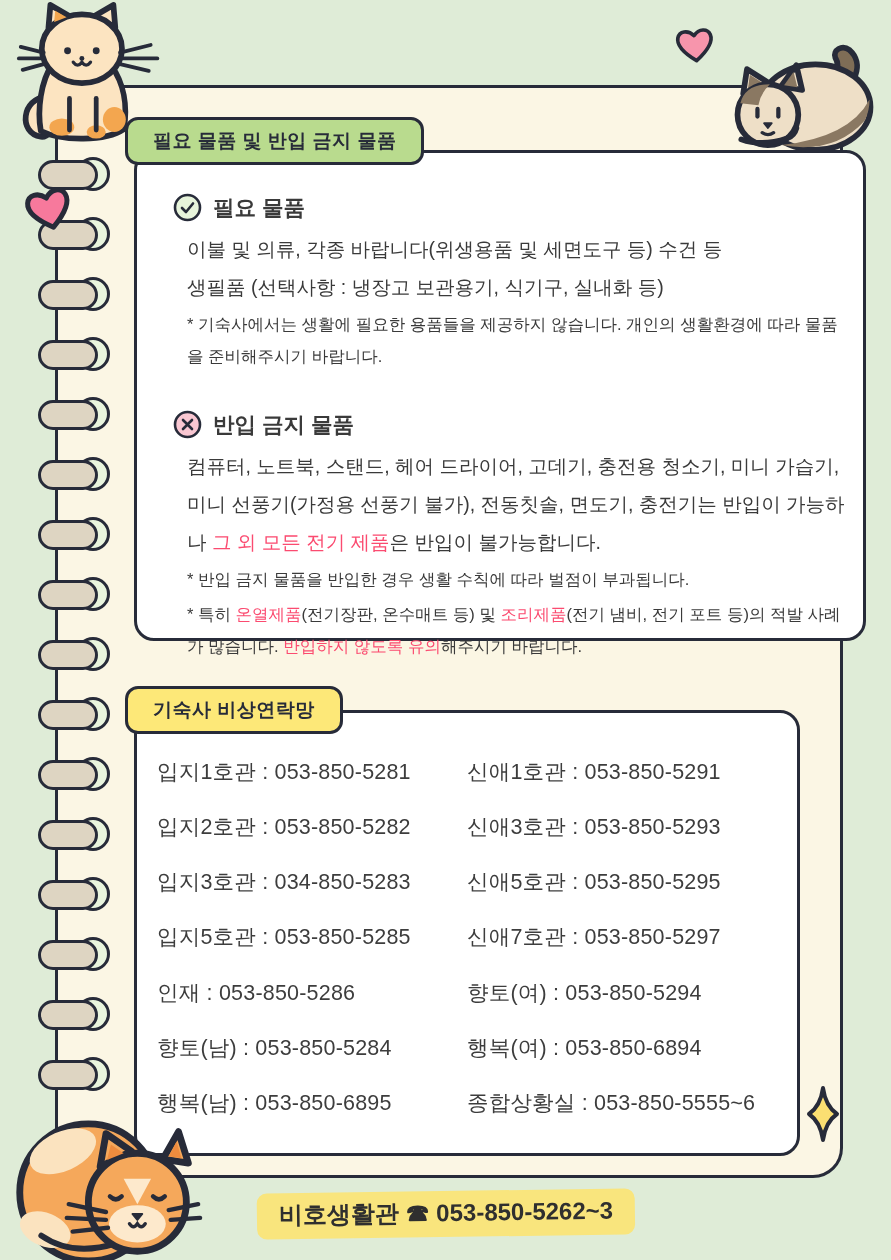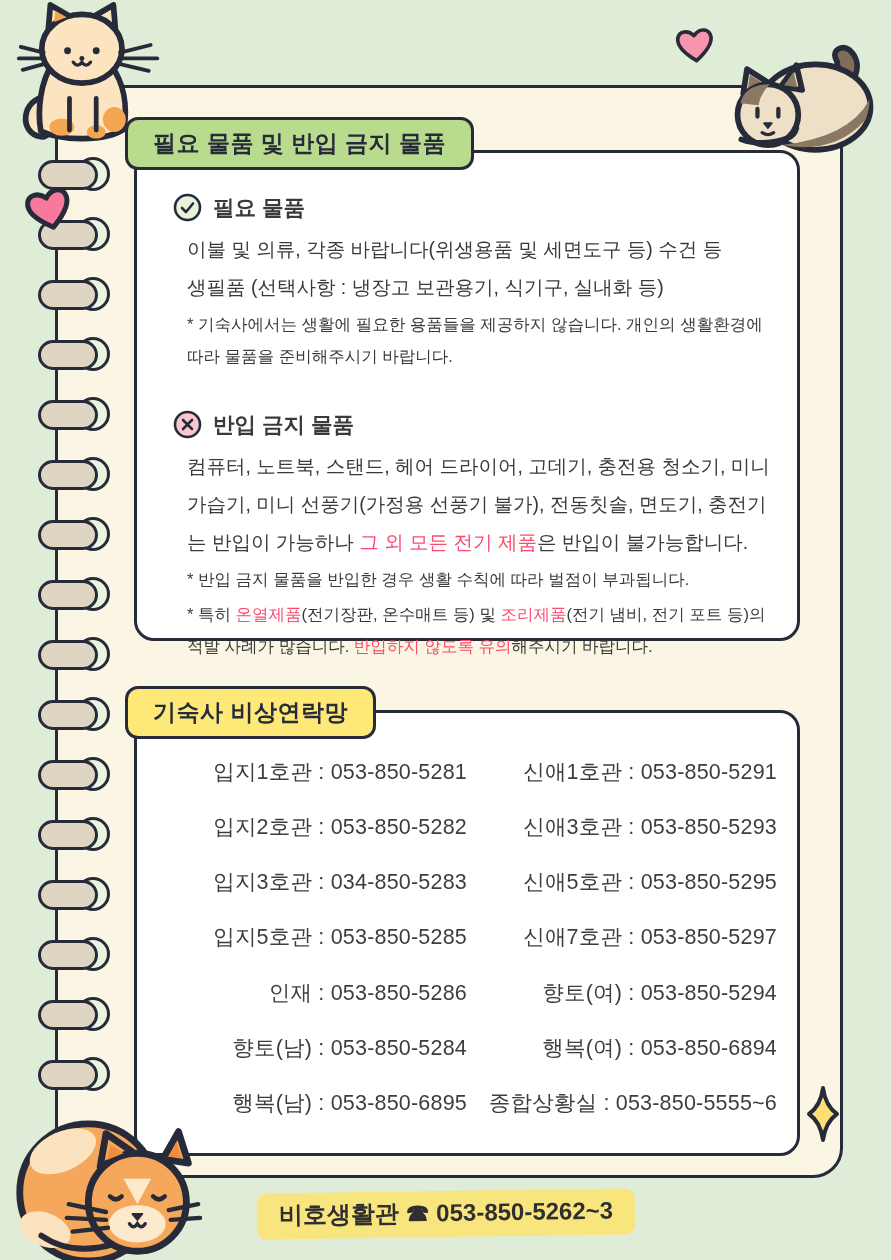--- a/index.html
+++ b/index.html
@@ -13,40 +13,40 @@
 
   
   .ring { position:absolute; left:38px; width:66px; height:30px; }
   .ring .hole { position:absolute; right:-6px; top:-3px; width:34px; height:34px;
                 border-radius:50%; background:#e9f5de; border:3px solid #272b39; }
   .ring .capsule { position:absolute; left:0; top:0; width:60px; height:30px;
                    background:#ded5c2; border:3px solid #272b39; border-radius:16px; }
 
   
   .badge { position:absolute; padding:8px 25px; border:3px solid #272b39; border-radius:13px;
-           font-size:23px; font-weight:bold; color:#272b39; letter-spacing:0.5px; z-index:4; }
+           font-size:19px; font-weight:bold; color:#272b39; letter-spacing:0.5px; z-index:4; }
   .badge-green { left:125px; top:117px; background:#b9db8e; }
   .badge-yellow { left:125px; top:686px; background:#fde878; }
 
   
   .box { position:absolute; left:134px; background:#ffffff; border:3px solid #272b39;
          border-radius:20px; z-index:2; }
-  .box1 { top:150px; width:666px; height:491px; padding:40px 18px 15px 36px; }
+  .box1 { top:150px; width:732px; height:491px; padding:40px 18px 15px 36px; }
   .box2 { top:710px; width:666px; height:446px; padding:44px 20px 36px 20px; }
 
   .item2 { margin-top:38px; }
   .item-header { display:flex; align-items:center; gap:11px; }
   .item-title { font-size:21.5px; font-weight:bold; color:#3a3a3a; }
   .item-body { margin:8px 0 0 14px; font-size:19.5px; line-height:1.95; color:#3a3a3a; }
   .note { margin:2px 0 0 14px; font-size:16.5px; line-height:1.95; color:#3a3a3a; }
   .pink { color:#fb4b70; }
 
   .contacts { display:grid; grid-template-columns:1fr 1fr; height:100%; }
   .contact-col { display:flex; flex-direction:column; justify-content:space-between; }
-  .contact-cell { text-align:right; font-size:21.5px; color:#3d3d3d; letter-spacing:0.2px; }
+  .contact-cell { text-align:left; font-size:21.5px; color:#3d3d3d; letter-spacing:0.2px; }
 
   
   .footer { position:absolute; left:50%; top:1191px; transform:translateX(-50%) rotate(-0.8deg);
             background:#f9e57d; padding:6px 22px 8px; border-radius:10px;
             font-size:24px; font-weight:bold; color:#2f2f2f; white-space:nowrap; z-index:3; }
 
   .deco { position:absolute; z-index:5; }
   svg { display:block; overflow:visible; }
 </style>
 </head>

